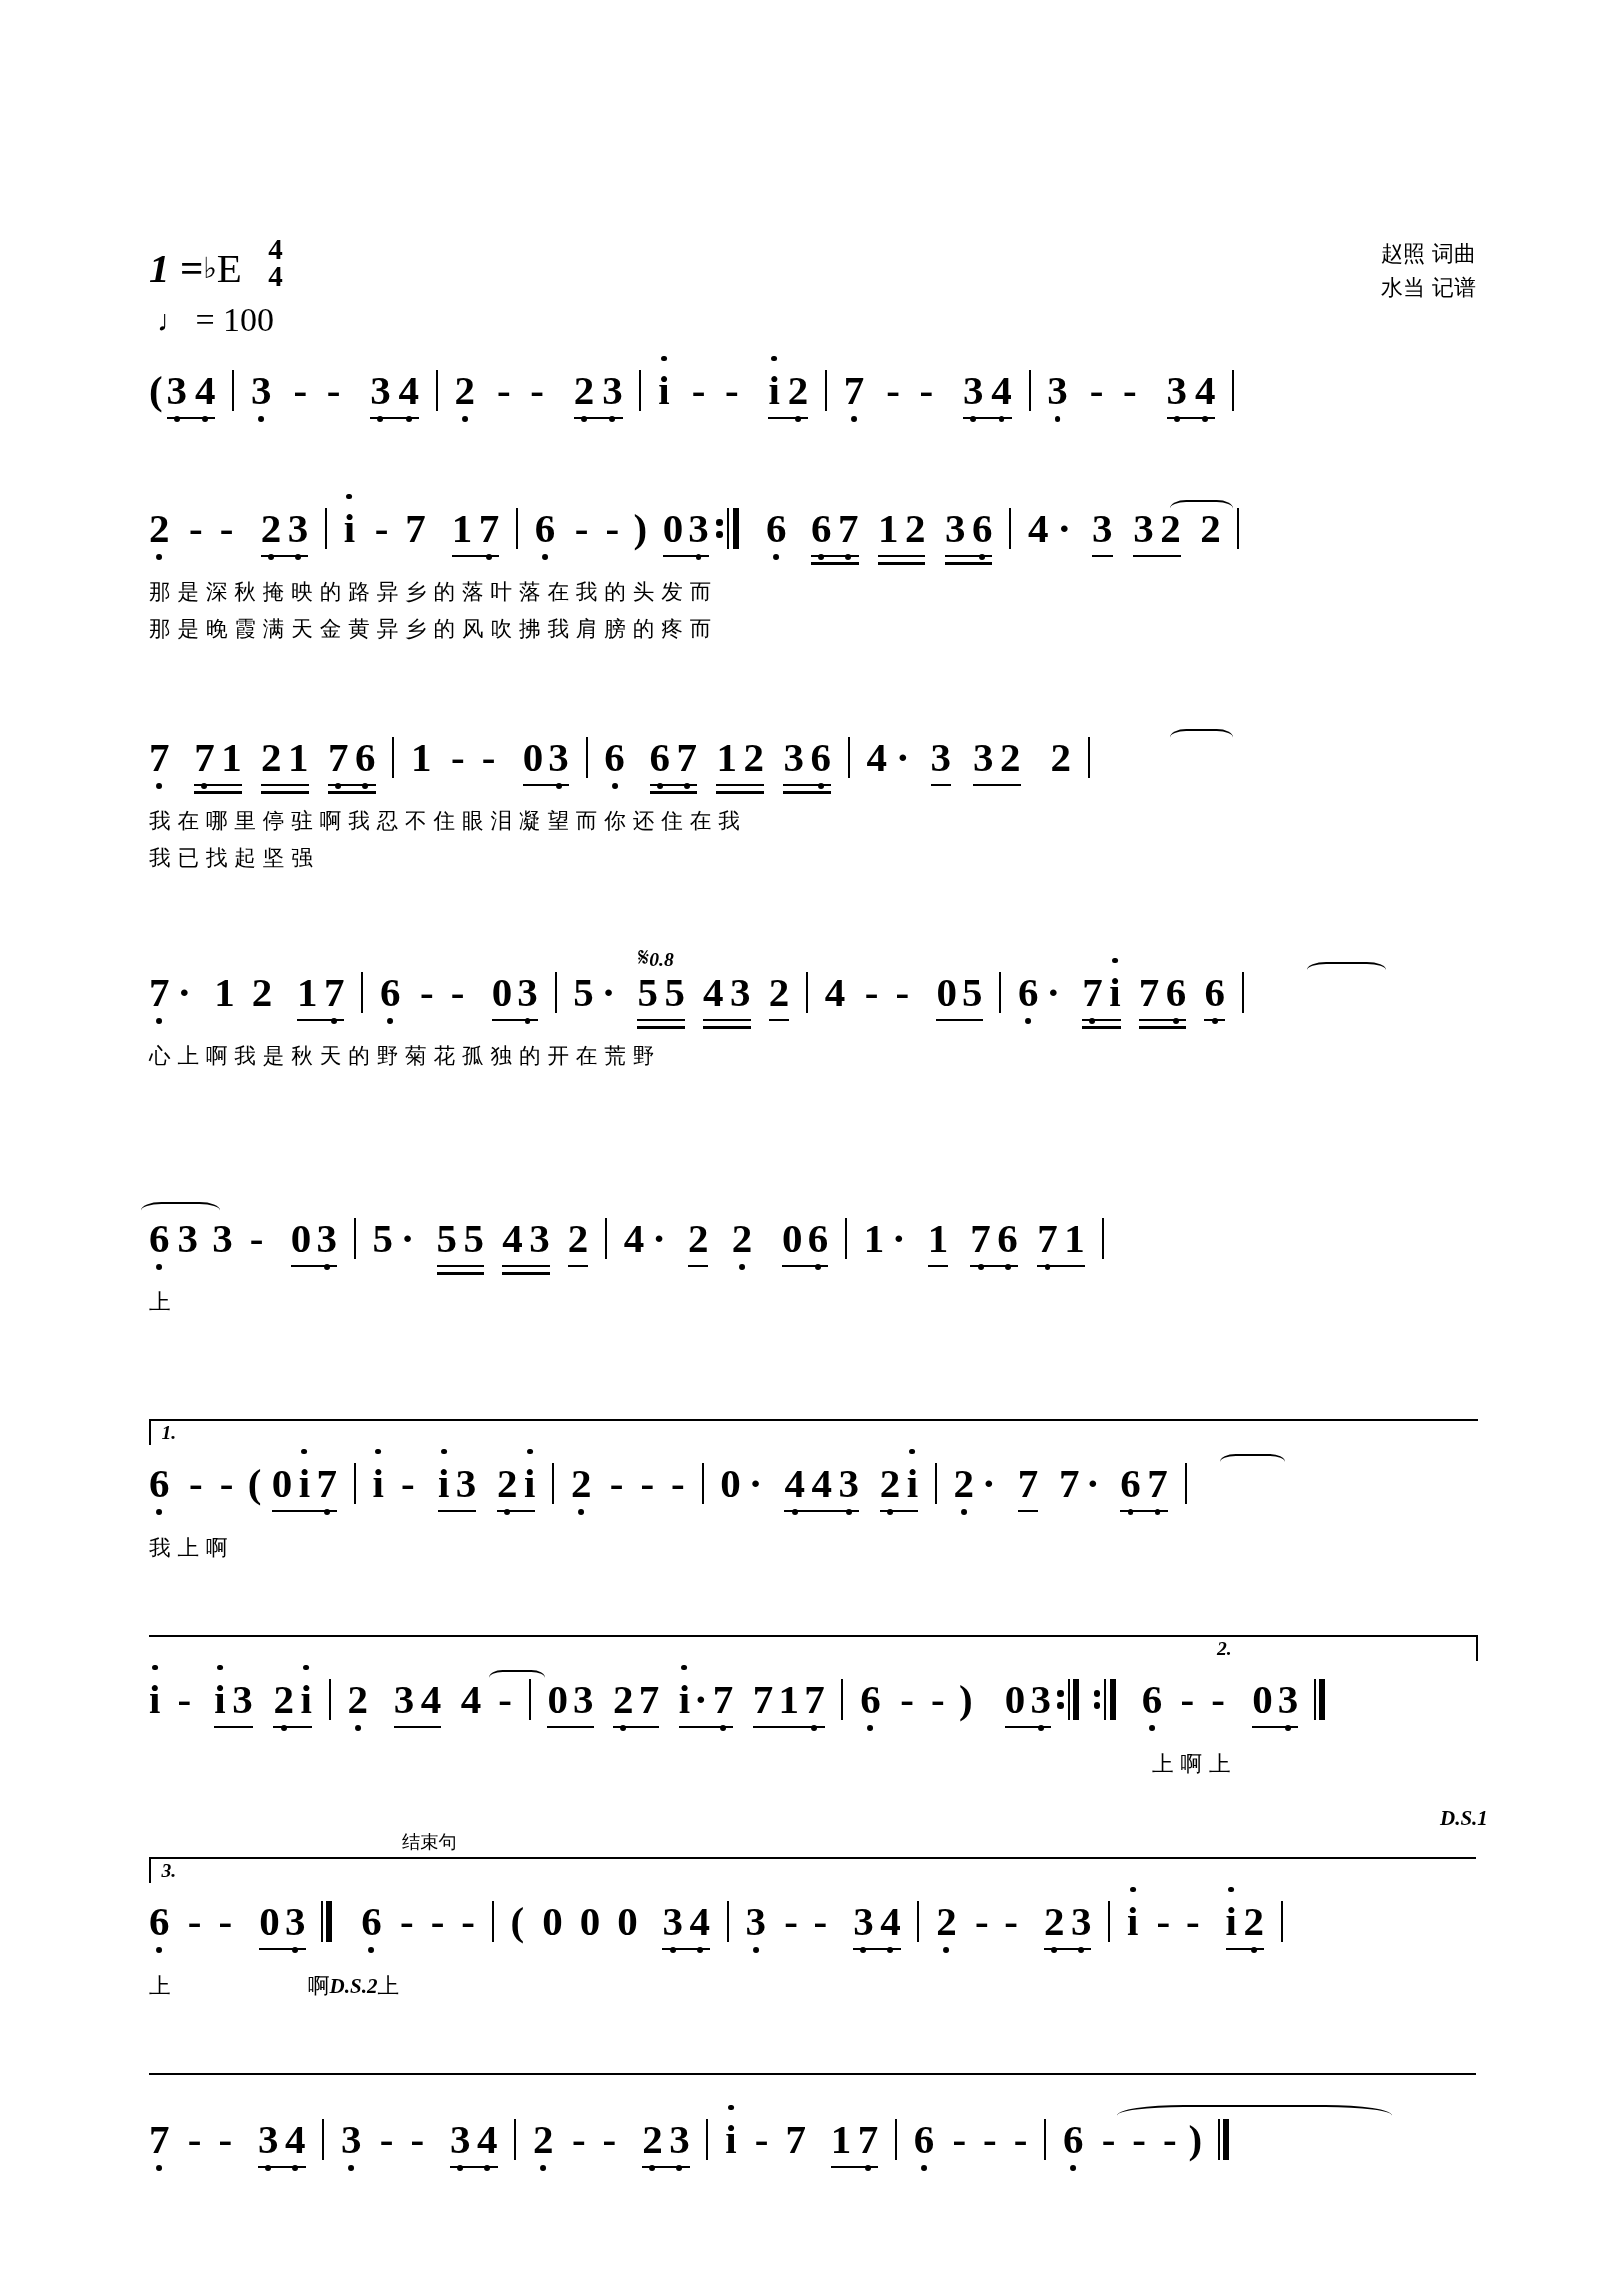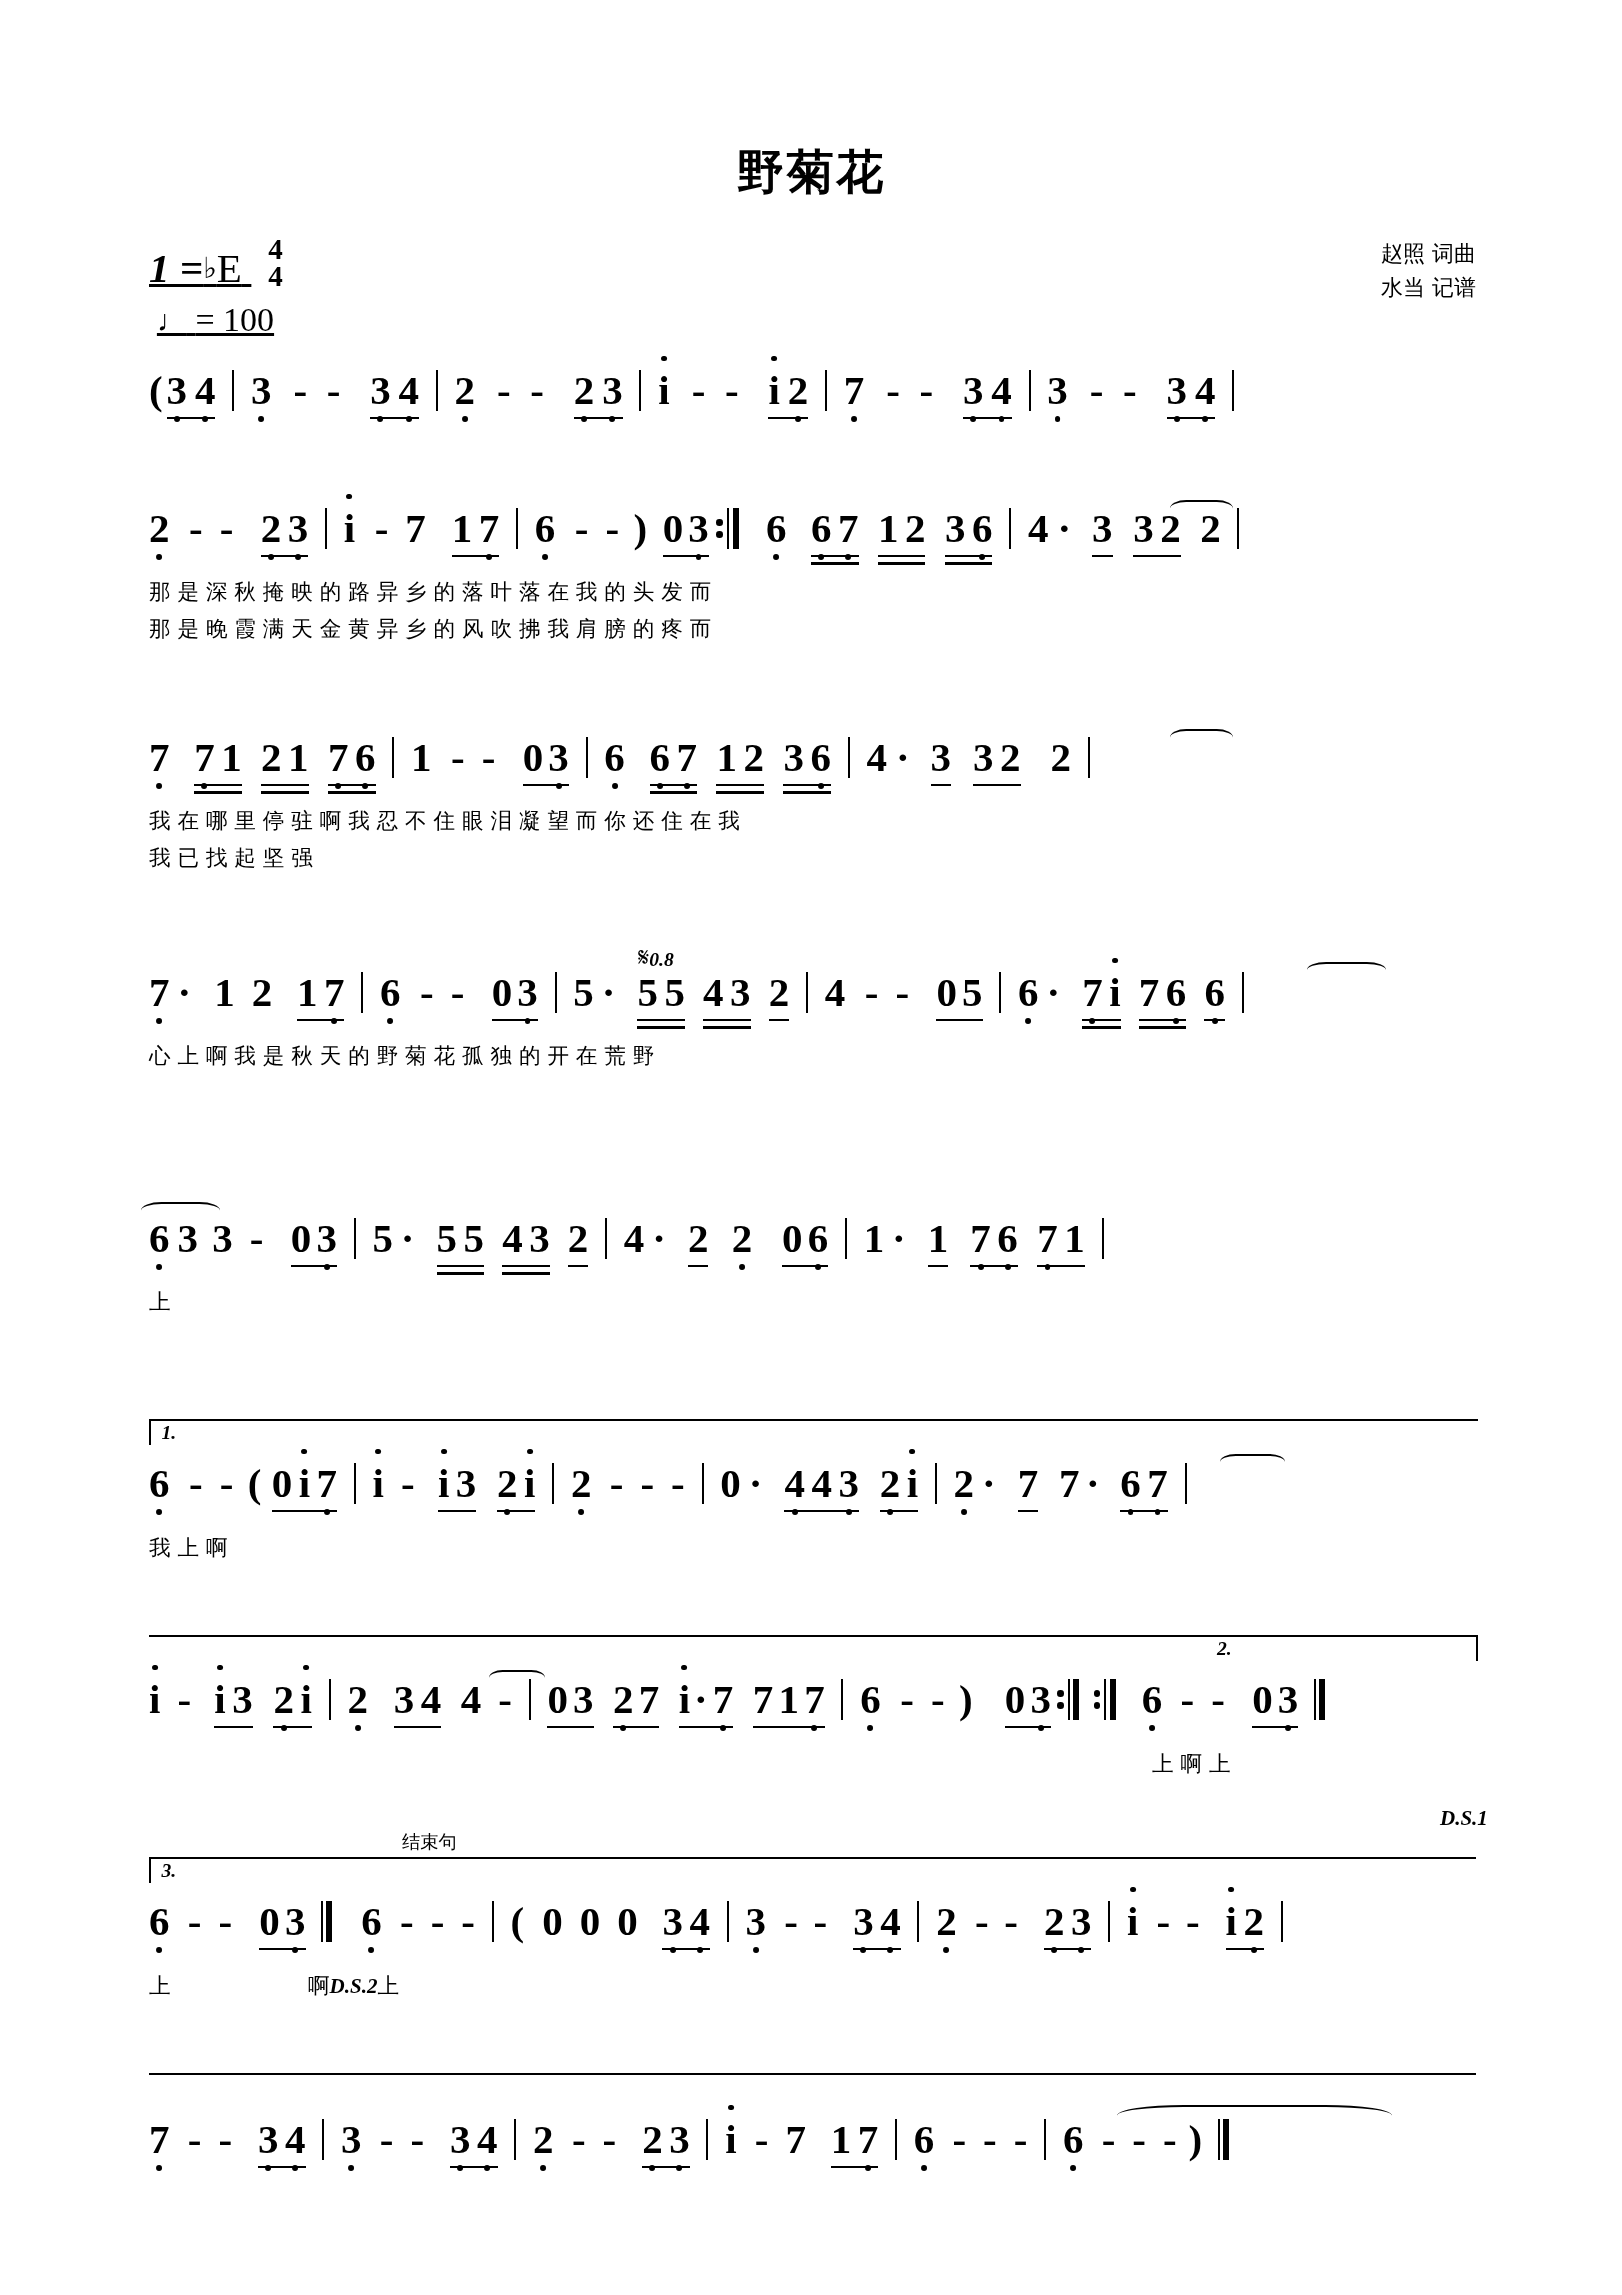--- a/index.html
+++ b/index.html
@@ -49,21 +49,20 @@
     font-size: 22px;
     line-height: 1.55;
   }
 
   
   .keyblock {
     position: absolute;
     top: 236px;
     left: 149px;
     font-family: "Liberation Serif", serif;
-    text-decoration: underline;
   }
   .keyline1 {
     font-size: 38px;
     white-space: nowrap;
     line-height: 1;
   }
   .keyline1 .one { font-weight: bold; font-style: italic; font-size: 41px; }
   .keyline1 .flat { font-size: 29px; vertical-align: 3.9px; }
   .keyline1 .ltr  { font-size: 41px; font-family: "Liberation Serif", serif; }
   .meter {
@@ -231,21 +230,20 @@
     font-family: "DejaVu Sans", sans-serif;
     font-size: 18.3px;
   }
   .para { font-weight: bold; }
 </style>
 </head>
 <body>
 
 <div id="sheet">
 
-  <div class="title">野菊花</div>
   <div class="credits">
     <div>赵照 词曲</div>
     <div>水当 记谱</div>
   </div>
 
   <div class="keyblock">
     <div class="keyline1">
       <span class="one">1 =</span><span class="flat">♭</span><span class="ltr">E</span>
       <span class="meter">
         <span class="num">4</span>

